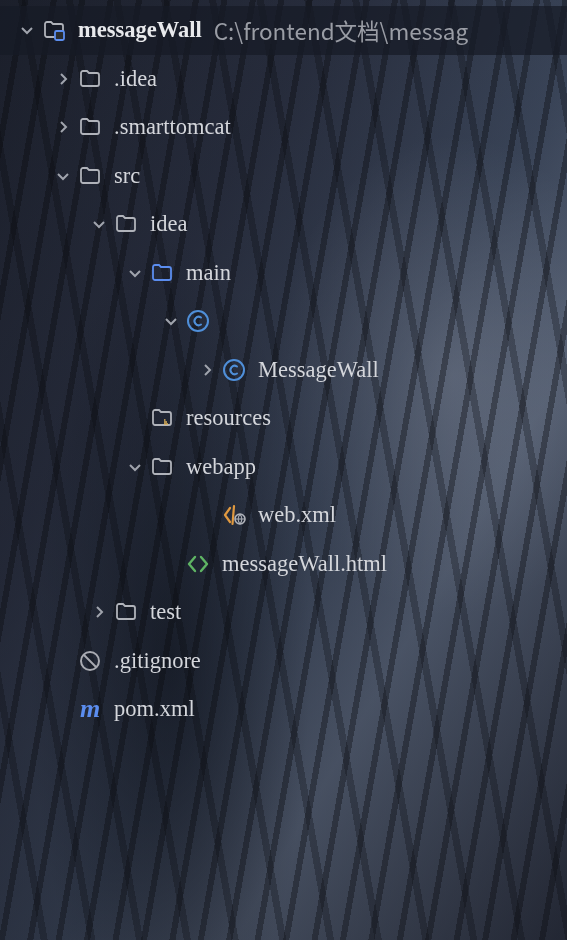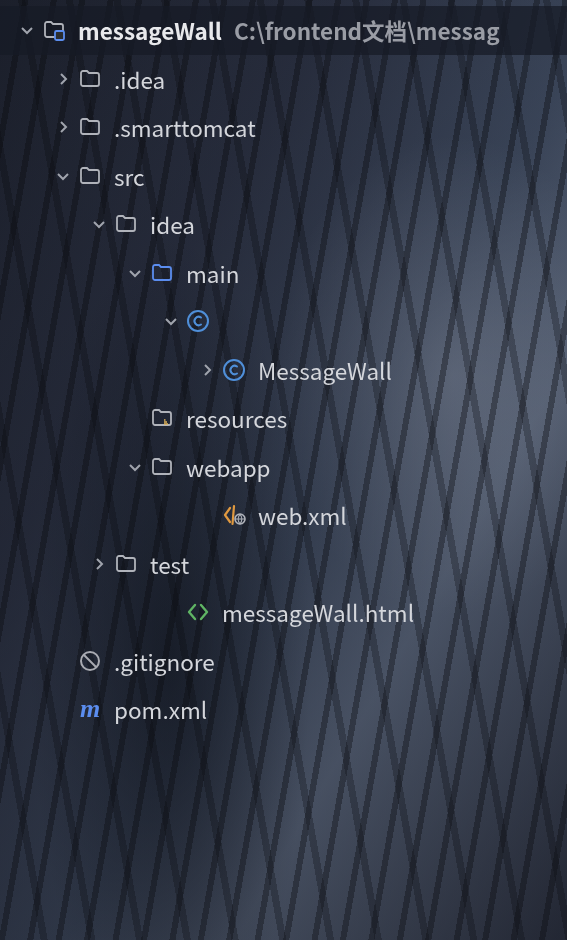--- a/index.html
+++ b/index.html
@@ -57,23 +57,23 @@
   }
   .arrow svg { width: 16px; height: 16px; }
   .spacer { display:inline-block; flex-shrink:0; }
   .ico {
     width: 28px; height: 28px;
     display: inline-flex; align-items: center; justify-content: center;
     margin-right: 10px;
     flex-shrink: 0;
   }
   .ico svg { width: 24px; height: 24px; }
-  .label { color: #d4d6db; }
+  .label { color: #d4d6db; font-family: Liberation Serif, serif; }
   .label.bold { font-weight: 700; color: #e8e9ec; }
-  .path { color: #9a9da5; margin-left: 12px; font-weight: 700; }
+  .path { color: #9a9da5; margin-left: 12px; font-weight: 400; }
   .folder-grey { color: #b0b3ba; }
   .folder-blue { color: #5b8def; }
   .class-blue { color: #4f8fd9; }
   .maven-m { font-family: Georgia, "Times New Roman", serif; font-style: italic; font-weight: 700; color: #5b8def; font-size: 26px; }
   .xml-tag { color: #e09940; }
   .html-tag { color: #5fb464; }
   .lib-icon { color: #b0b3ba; }
   .scratch-icon { color: #4aa0d8; }
   .gitignore-icon { color: #a9abb2; }
 </style>
@@ -242,42 +242,42 @@
         <path d="M8 5l-5 7 5 7" stroke-linecap="round" stroke-linejoin="round"></path>
         <path d="M12 3l-1.5 18" stroke-linecap="round"></path>
         <circle cx="18" cy="16" r="5" stroke="#b0b3ba" stroke-width="1.6"></circle>
         <path d="M13 16h10M18 11a8 8 0 0 1 0 10M18 11a8 8 0 0 0 0 10" stroke="#b0b3ba" stroke-width="1.2"></path>
       </svg>
     </span>
     <span class="label">web.xml</span>
   </div>
 
   <div class="row">
-    <span class="spacer" style="width:86px"></span>
-    <span class="arrow">
-      <svg viewBox="0 0 16 16" fill="none" stroke="currentColor" stroke-width="2">
-          <path d="M6 3l5 5-5 5"></path>
-        </svg>
-    </span>
-    <span class="ico folder-grey">
-      <svg viewBox="0 0 24 24" fill="none" stroke="currentColor" stroke-width="1.8">
-          <path d="M3 6a2 2 0 0 1 2-2h4l2 2h8a2 2 0 0 1 2 2v9a2 2 0 0 1-2 2H5a2 2 0 0 1-2-2V6z"></path>
-        </svg>
-    </span>
-    <span class="label">test</span>
-  </div>
-
-  <div class="row">
     <span class="spacer" style="width:184px"></span>
     <span class="ico html-tag">
       <svg viewBox="0 0 24 24" fill="none" stroke="currentColor" stroke-width="2.4">
         <path d="M9 5l-6 7 6 7M15 5l6 7-6 7" stroke-linecap="round" stroke-linejoin="round"></path>
       </svg>
     </span>
     <span class="label">messageWall.html</span>
+  </div>
+
+  <div class="row">
+    <span class="spacer" style="width:86px"></span>
+    <span class="arrow">
+      <svg viewBox="0 0 16 16" fill="none" stroke="currentColor" stroke-width="2">
+          <path d="M6 3l5 5-5 5"></path>
+        </svg>
+    </span>
+    <span class="ico folder-grey">
+      <svg viewBox="0 0 24 24" fill="none" stroke="currentColor" stroke-width="1.8">
+          <path d="M3 6a2 2 0 0 1 2-2h4l2 2h8a2 2 0 0 1 2 2v9a2 2 0 0 1-2 2H5a2 2 0 0 1-2-2V6z"></path>
+        </svg>
+    </span>
+    <span class="label">test</span>
   </div>
 
   <div class="row">
     <span class="spacer" style="width:76px"></span>
     <span class="ico gitignore-icon">
       <svg viewBox="0 0 24 24" fill="none" stroke="currentColor" stroke-width="2">
         <circle cx="12" cy="12" r="9"></circle>
         <path d="M6 6l12 12"></path>
       </svg>
     </span>

